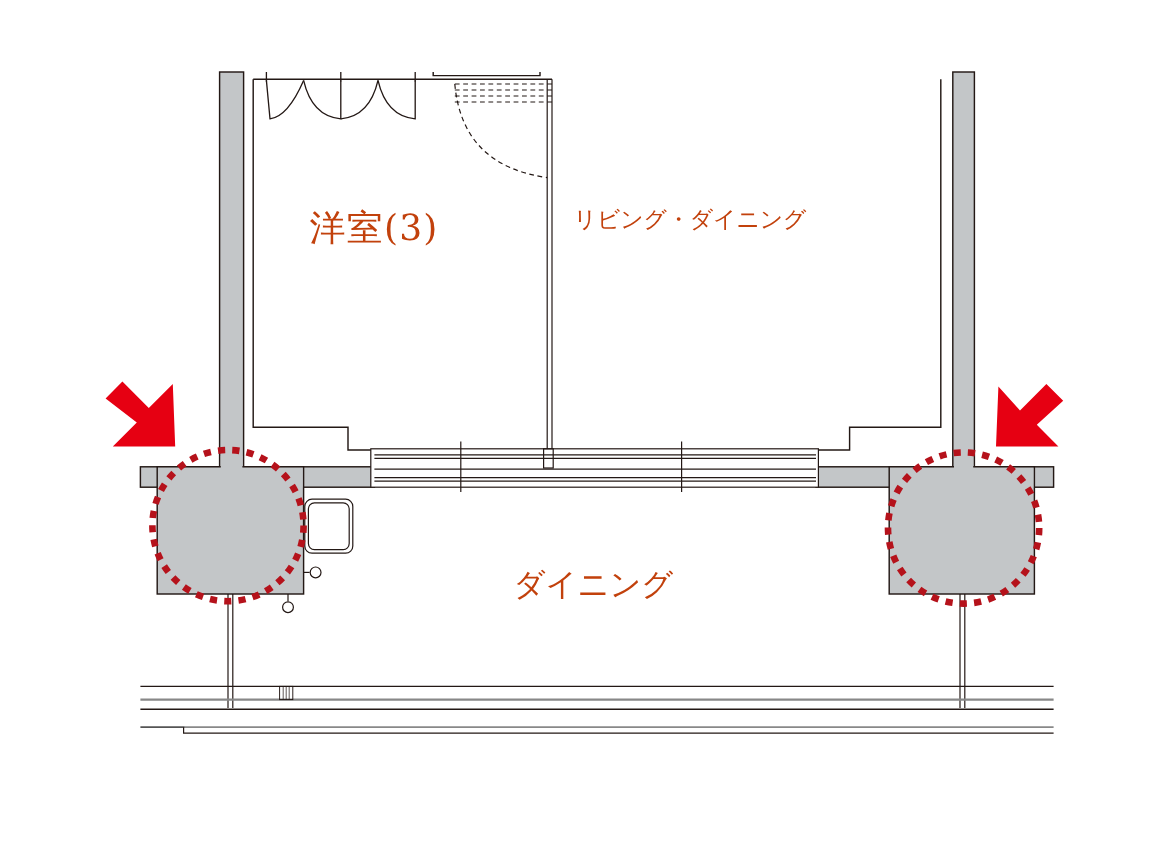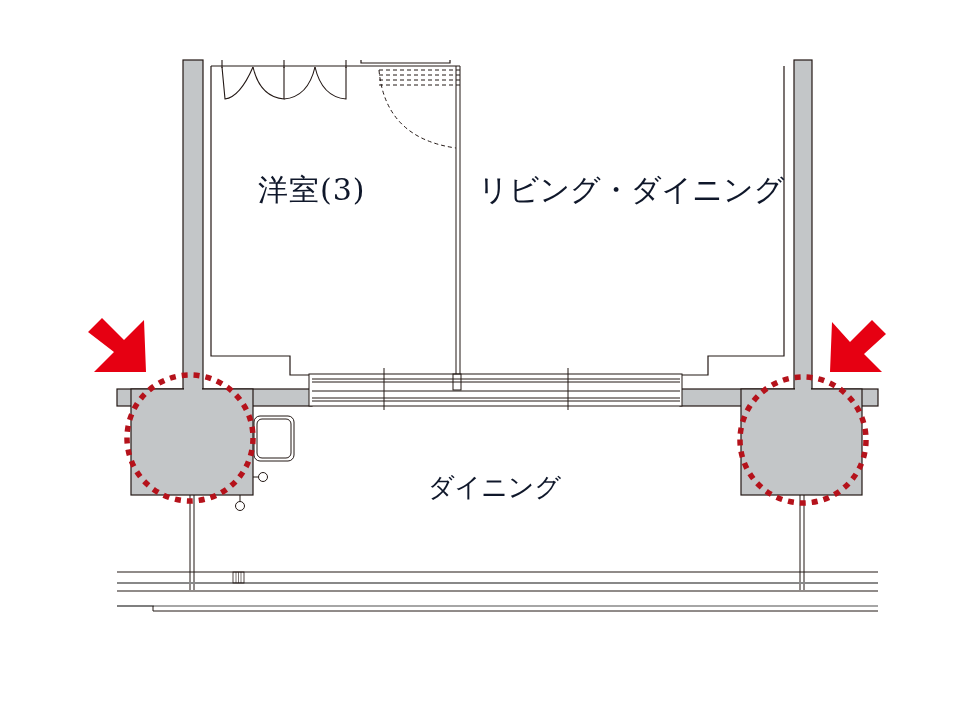--- a/index.html
+++ b/index.html
@@ -1,20 +1,20 @@
 <!DOCTYPE html>
 <html><head>
 <meta charset="utf-8">
 <style>
   html, body { margin:0; padding:0; background:#ffffff; }
   body { width:980px; height:704px; position:relative; overflow:hidden; font-family:"DejaVu Serif", serif; }
   svg { position:absolute; left:0; top:0; }
-  .label { position:absolute; color:#0f172a; font-family:"DejaVu Serif", serif; white-space:nowrap; }
+  .label { position:absolute; color:#c2410c; font-family:"DejaVu Serif", serif; white-space:nowrap; }
   #lbl-room3 { left:258px; top:170px; font-size:30px; letter-spacing:1px; }
-  #lbl-living { left:478px; top:170px; font-size:30px; letter-spacing:0px; }
+  #lbl-living { left:478px; top:170px; font-size:19px; letter-spacing:0px; }
   #lbl-balcony { left:428px; top:470px; font-size:26px; }
 </style>
 </head>
 <body>
 
 <svg width="980" height="704" viewBox="0 0 980 704">
 
   <rect x="183" y="60" width="20" height="330" fill="#c3c6c8" stroke="#231815" stroke-width="1.2"></rect>
 
   <rect x="794" y="60" width="18" height="330" fill="#c3c6c8" stroke="#231815" stroke-width="1.2"></rect>

